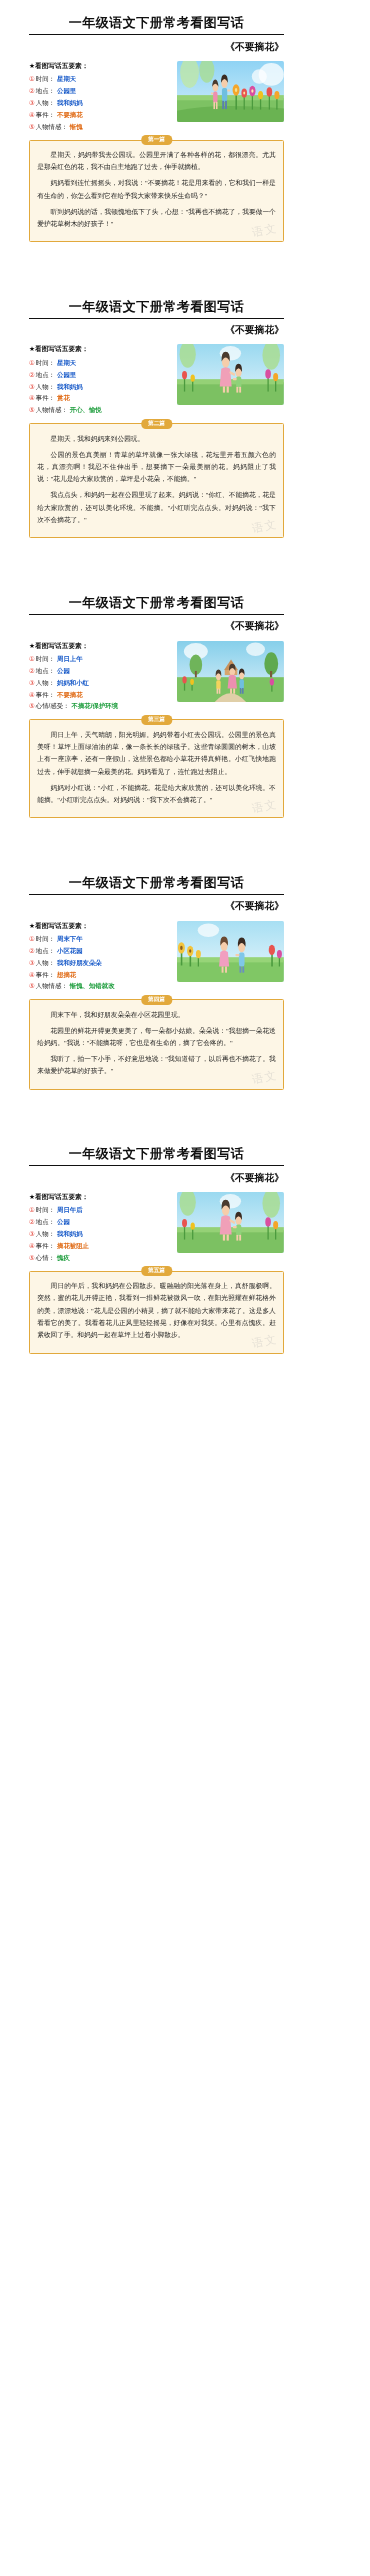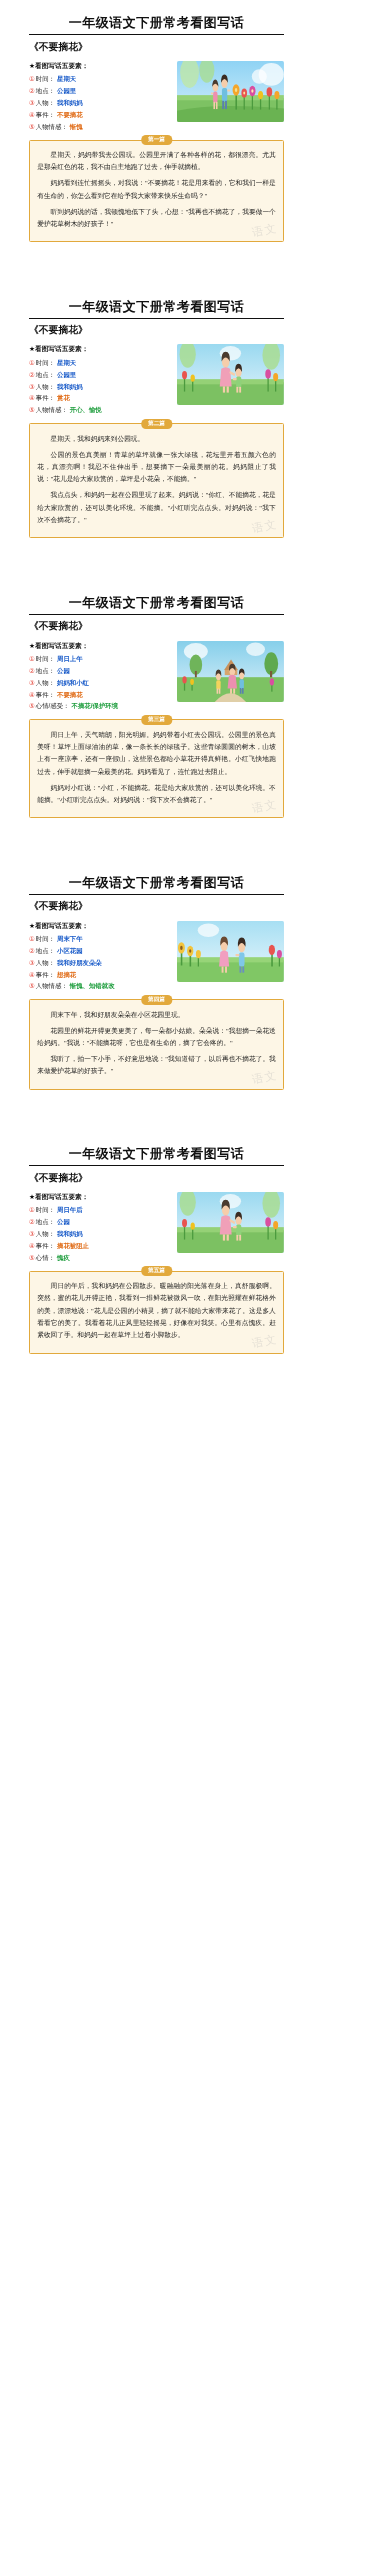--- a/index.html
+++ b/index.html
@@ -27,21 +27,21 @@
     color: #111;
     margin: 3.1px 0 2.1px 0;
   }
   .title-rule {
     height: 1px;
     background: #111;
     margin: 2.1px auto 5.2px auto;
     width: 100%;
   }
   .subtitle {
-    text-align: left;
+    text-align: right;
     font-family: "Liberation Serif", "DejaVu Serif", serif;
     font-weight: bold;
     font-size: 9.8px;
     color: #111;
     margin-bottom: 7.2px;
   }
   .body-block {
     display: flex;
     flex-direction: row;
     gap: 6.2px;

